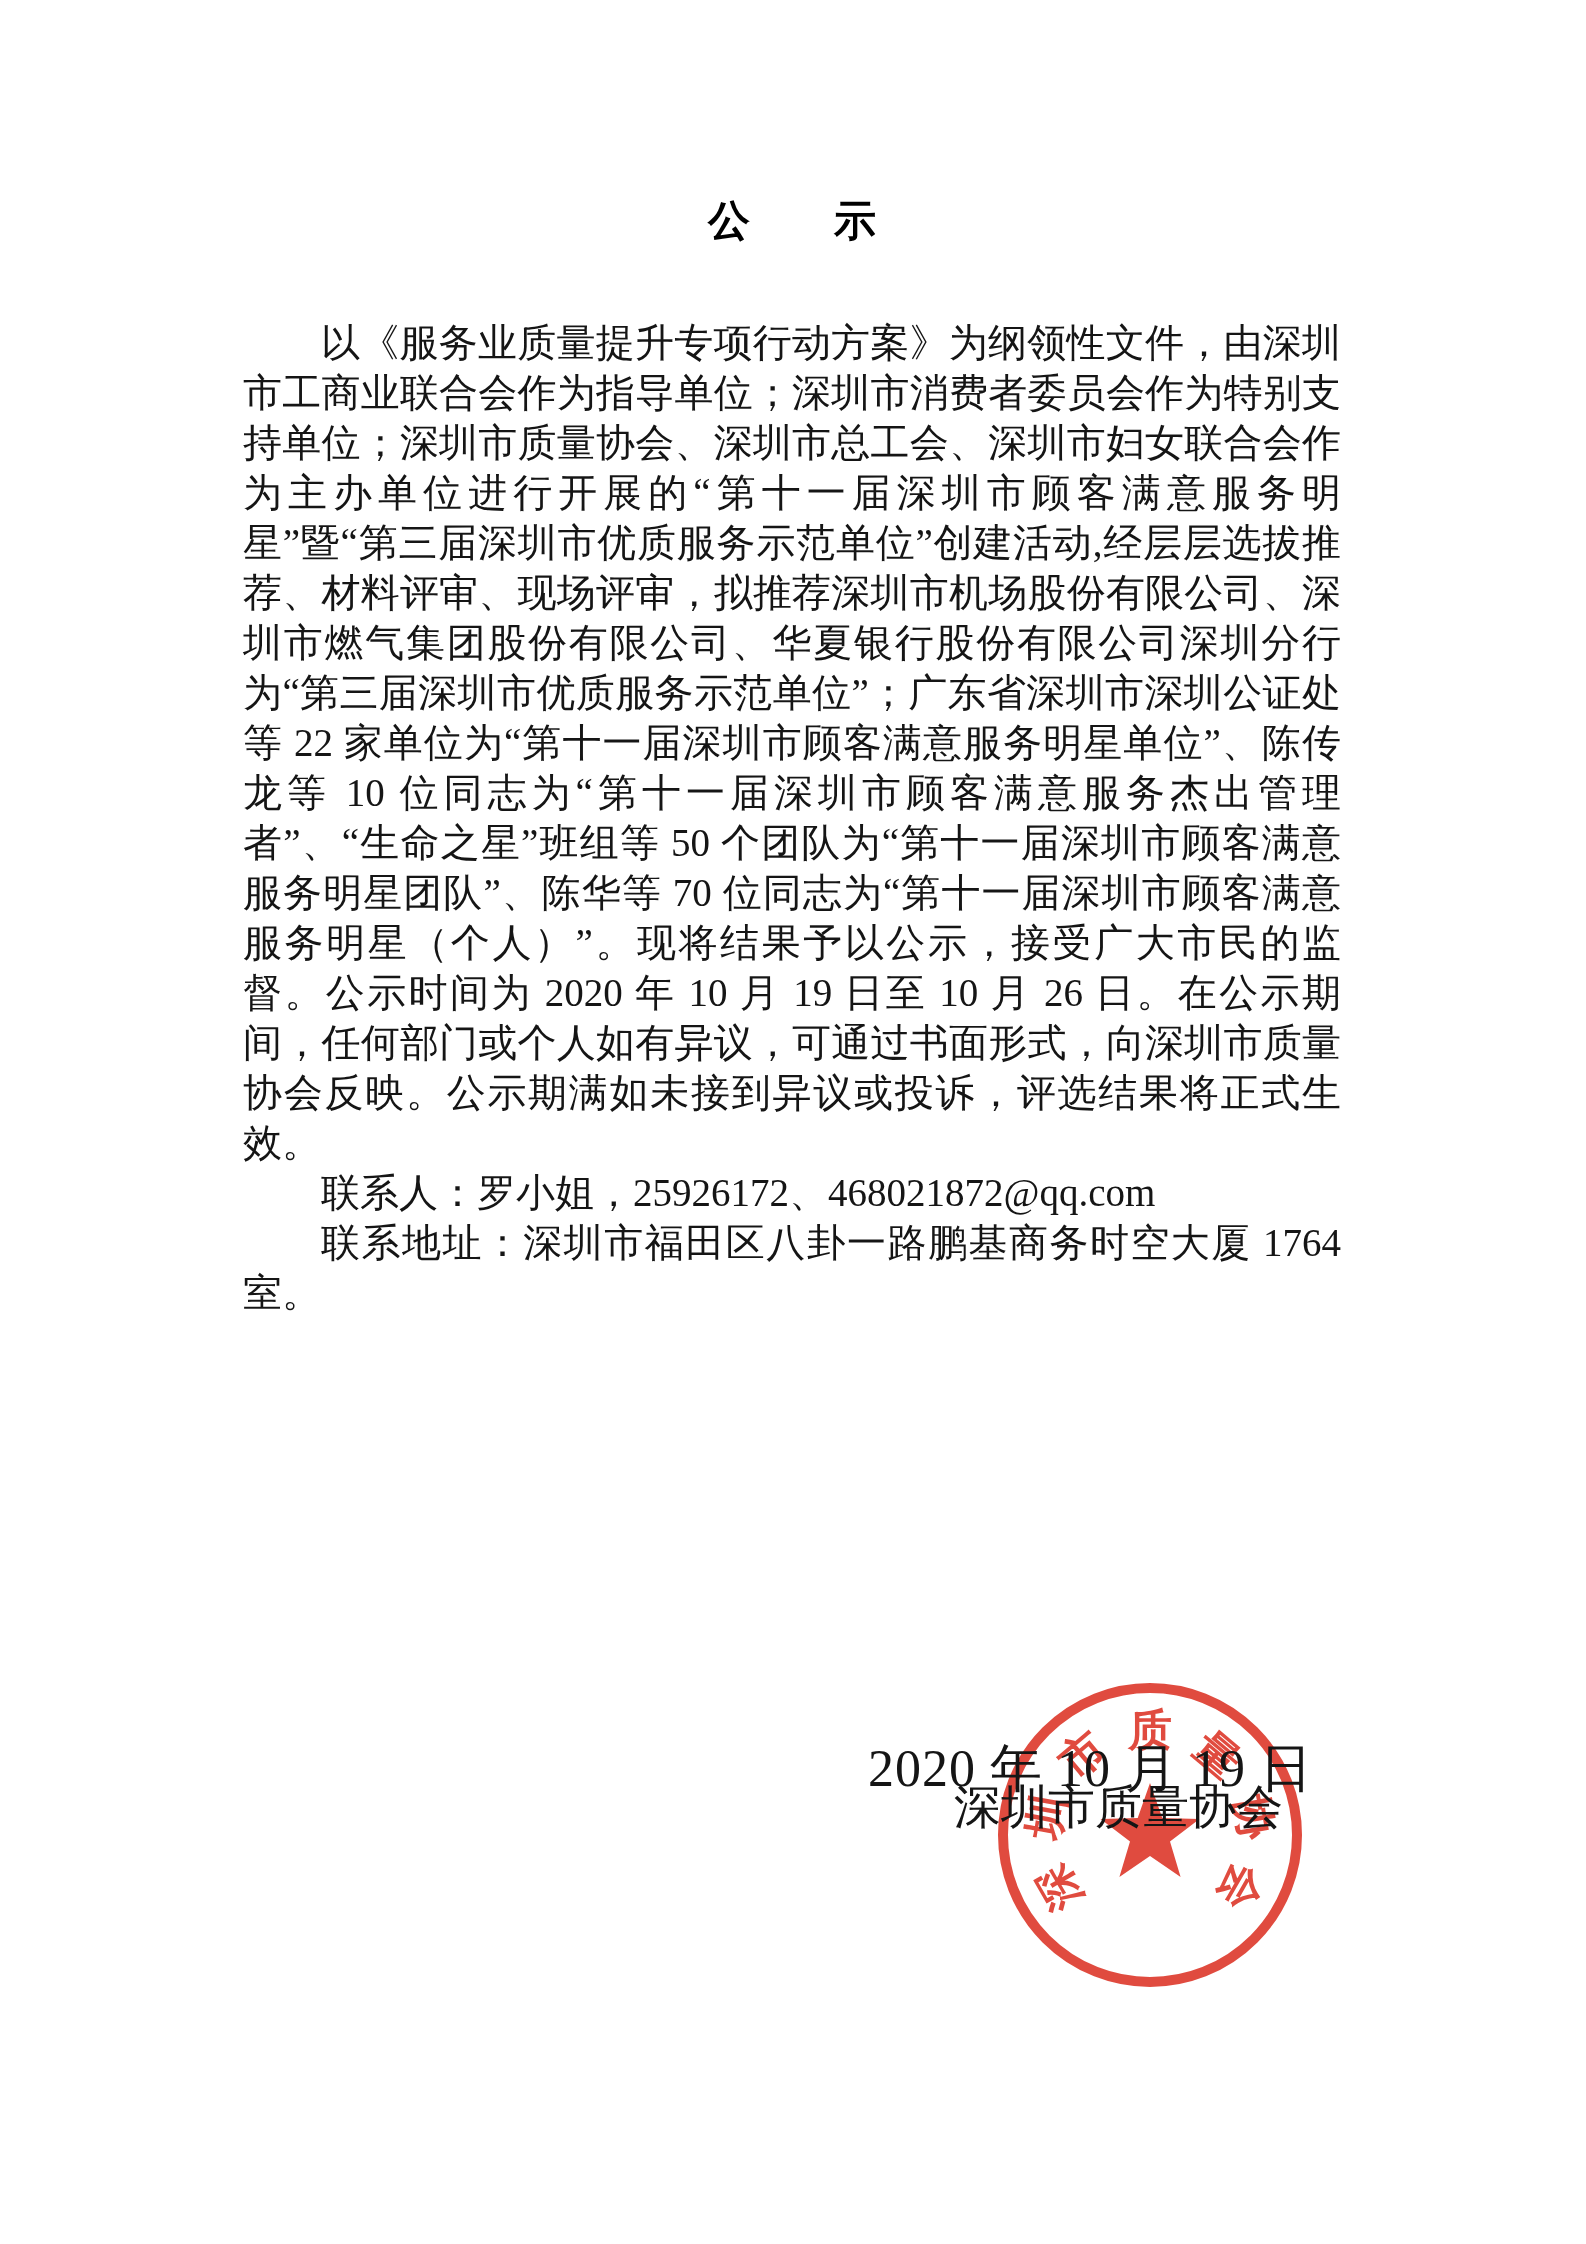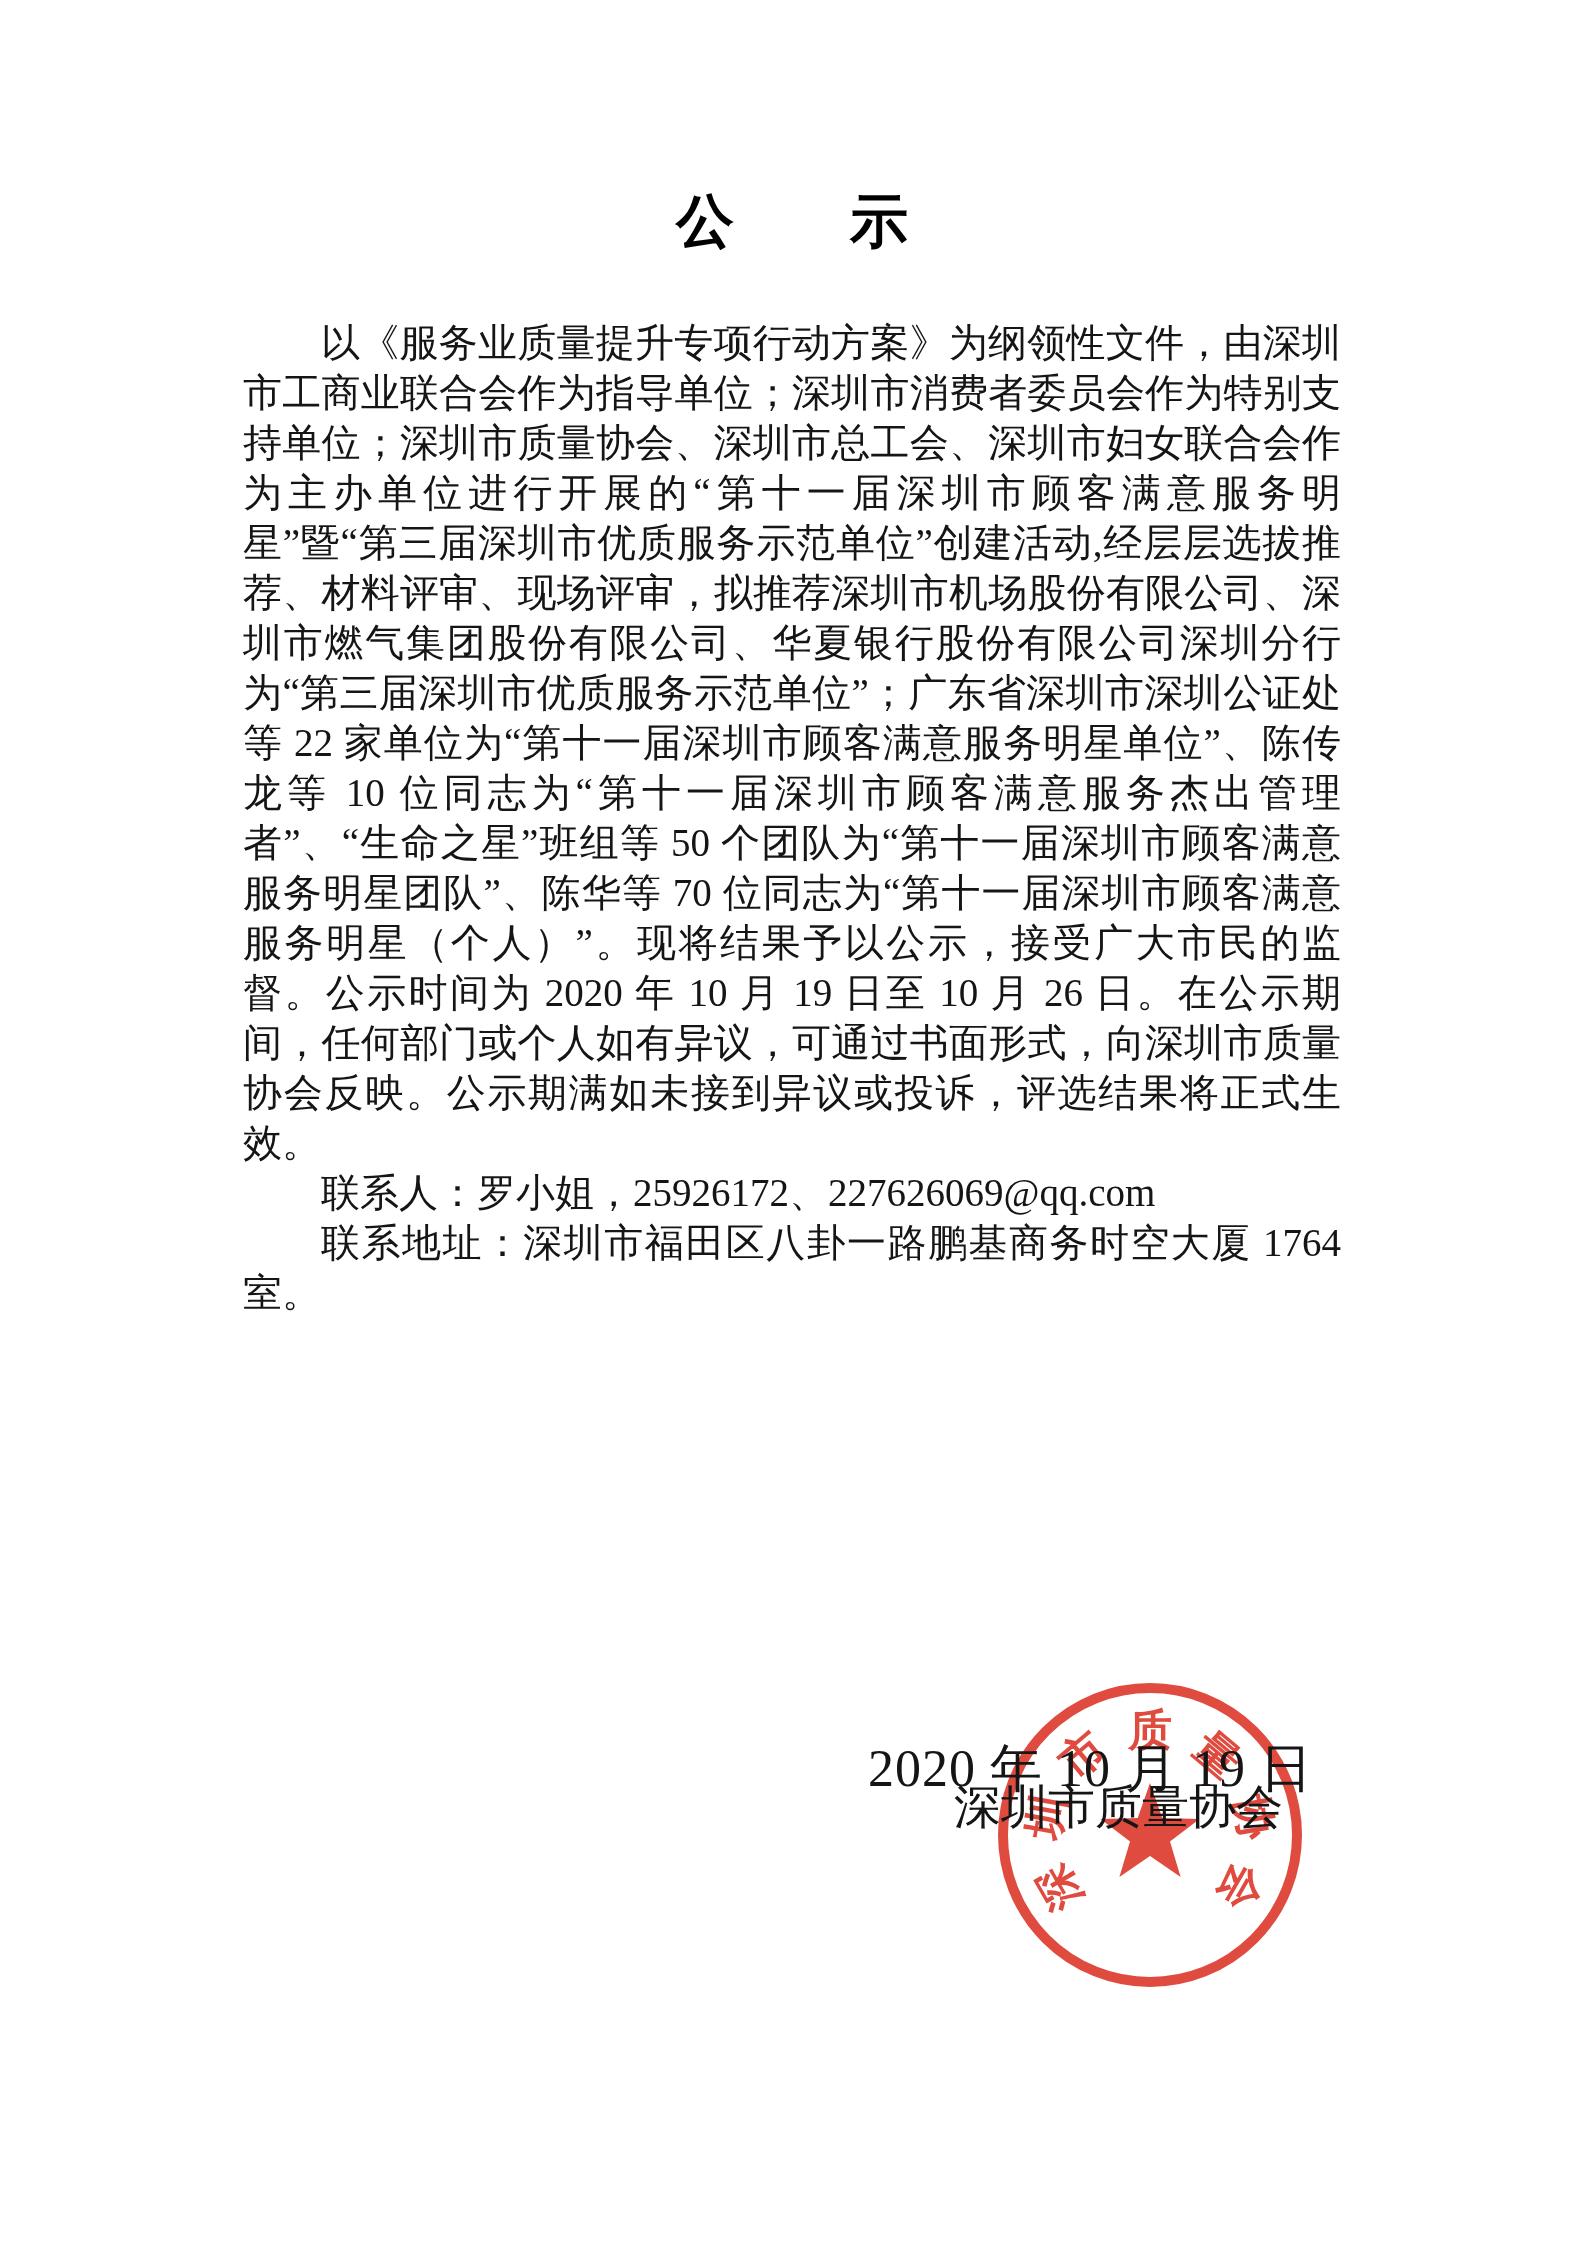--- a/index.html
+++ b/index.html
@@ -18,21 +18,21 @@
   }
   .title {
     position: absolute;
     top: 178px;
     left: 243px;
     width: 1098px;
     margin: 0;
     text-align: center;
     font-family: "Liberation Sans", sans-serif;
     font-weight: 700;
-    font-size: 58px;
+    font-size: 42px;
     line-height: 86px;
     color: #000000;
     white-space: pre;
   }
   .body-text {
     position: absolute;
     top: 318px;
     left: 243px;
     width: 1098px;
     font-size: 39px;
@@ -89,21 +89,21 @@
 </style>
 </head>
 <body>
 
 <div class="page">
 
   <h1 class="title">公　　示</h1>
 
   <div class="body-text">
     <p class="para">以《服务业质量提升专项行动方案》为纲领性文件，由深圳市工商业联合会作为指导单位；深圳市消费者委员会作为特别支持单位；深圳市质量协会、深圳市总工会、深圳市妇女联合会作为主办单位进行开展的“第十一届深圳市顾客满意服务明星”暨“第三届深圳市优质服务示范单位”创建活动,经层层选拔推荐、材料评审、现场评审，拟推荐深圳市机场股份有限公司、深圳市燃气集团股份有限公司、华夏银行股份有限公司深圳分行为“第三届深圳市优质服务示范单位”；广东省深圳市深圳公证处等 22 家单位为“第十一届深圳市顾客满意服务明星单位”、陈传龙等 10 位同志为“第十一届深圳市顾客满意服务杰出管理者”、“生命之星”班组等 50 个团队为“第十一届深圳市顾客满意服务明星团队”、陈华等 70 位同志为“第十一届深圳市顾客满意服务明星（个人）”。现将结果予以公示，接受广大市民的监督。公示时间为 2020 年 10 月 19 日至 10 月 26 日。在公示期间，任何部门或个人如有异议，可通过书面形式，向深圳市质量协会反映。公示期满如未接到异议或投诉，评选结果将正式生效。</p>
-    <p class="para">联系人：罗小姐，25926172、227626069@qq.com</p>
+    <p class="para">联系人：罗小姐，25926172、468021872@qq.com</p>
     <p class="para">联系地址：深圳市福田区八卦一路鹏基商务时空大厦 1764 室。</p>
   </div>
 
   <div class="seal">
     <svg viewBox="0 0 308 308" xmlns="http://www.w3.org/2000/svg">
       <g opacity="0.88">
         <circle cx="154" cy="154" r="147" fill="none" stroke="#dc3325" stroke-width="10"></circle>
         <polygon fill="#dc3325" points="154,102 166.3,137 203.5,137.9 174,160.5 184.6,196.1 154,175 123.4,196.1 134,160.5 104.5,137.9 141.7,137"></polygon>
         <g fill="#dc3325" font-size="44" text-anchor="middle">
           <text x="154" y="64" transform="rotate(-120 154 154)">深</text>

